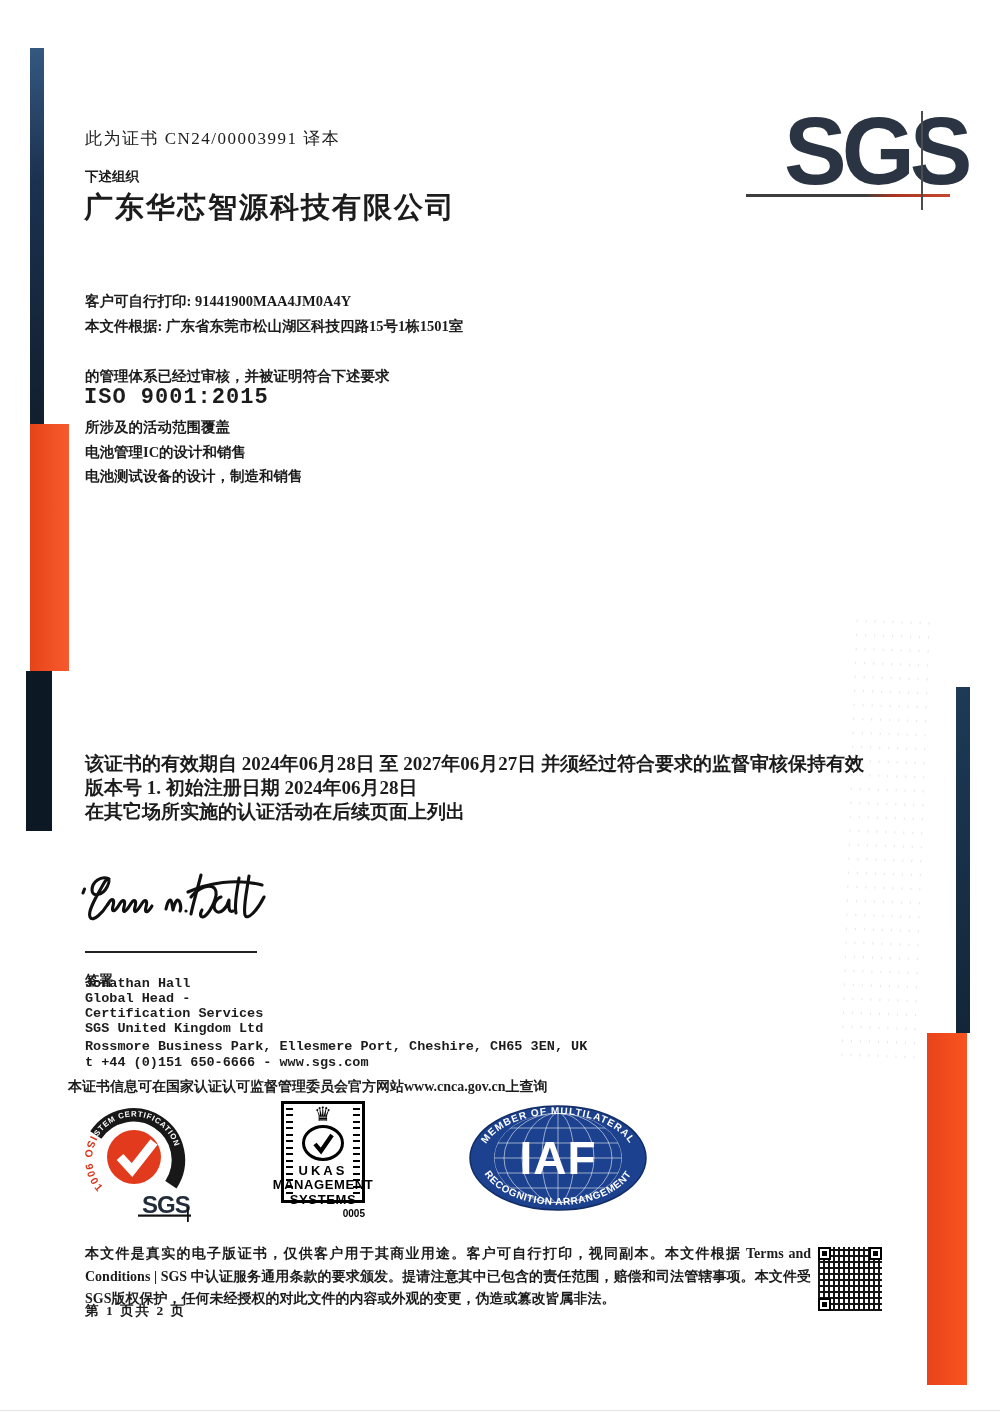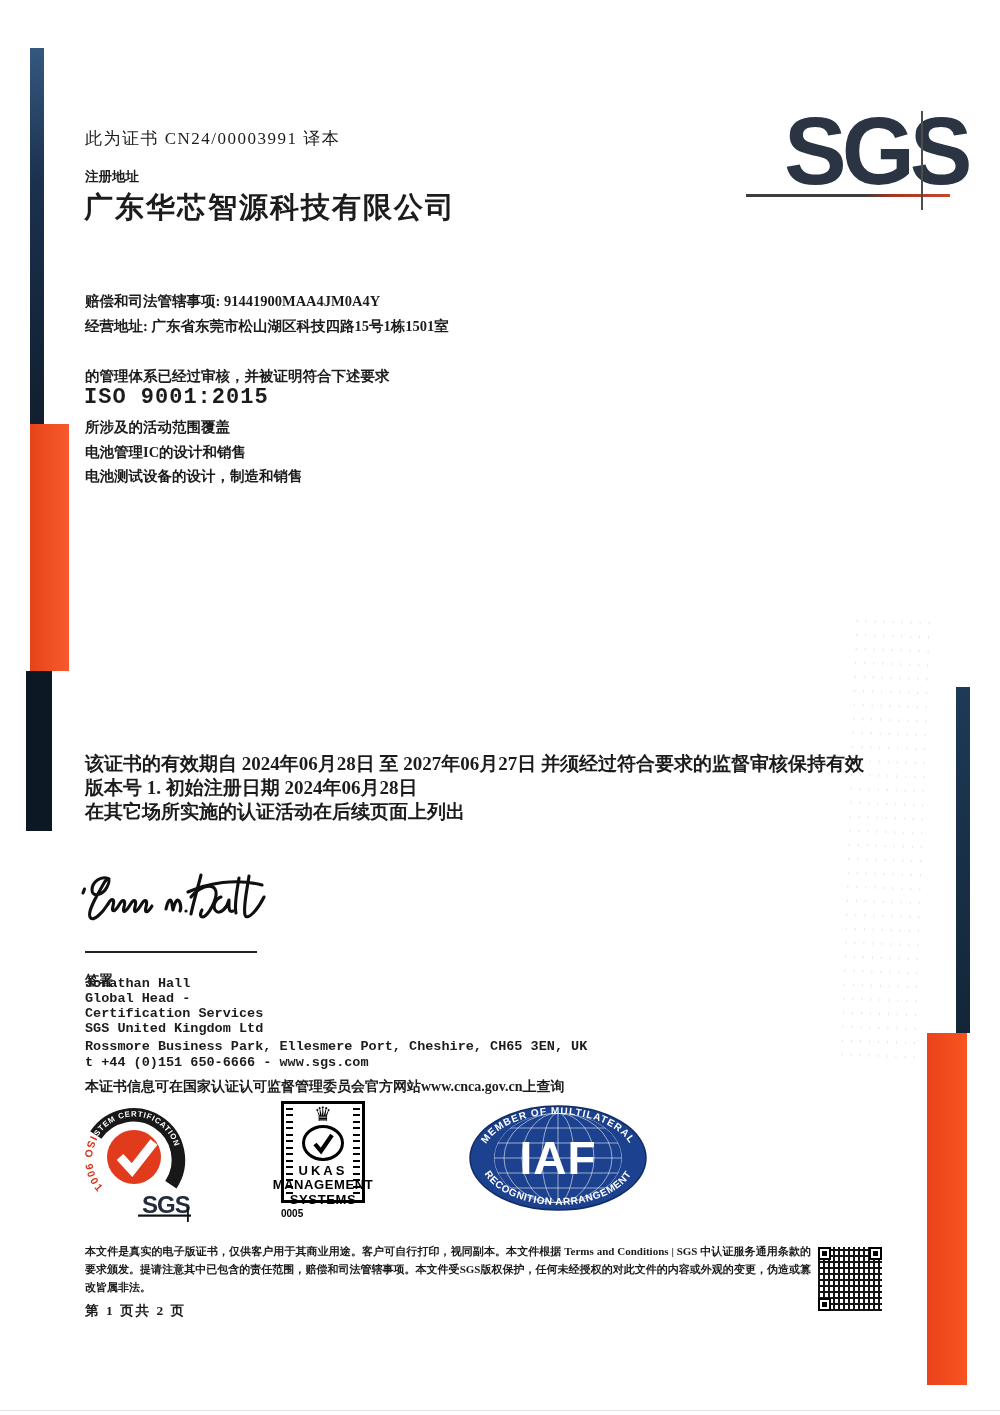--- a/index.html
+++ b/index.html
@@ -26,22 +26,22 @@
 
   
   #certLine{left:85px;top:128px;font-size:17px;letter-spacing:1.5px;font-weight:500;}
   #orgLabel{left:85px;top:169px;font-size:13.5px;font-weight:600;}
   #companyName{left:84px;top:189px;font-size:29px;font-weight:700;letter-spacing:2px;}
   .infoLine{left:85px;font-size:14.5px;font-weight:600;}
   #standard{left:84px;top:384px;font-size:22px;font-weight:700;letter-spacing:1px;}
   #scopeLabel{left:85px;top:418px;font-size:14.5px;font-weight:600;text-align:center;}
   .scopeLine{left:85px;font-size:14.5px;font-weight:600;}
   .validLine{left:85px;font-size:19px;font-weight:600;}
-  #cncaLine{left:85px;top:1078px;font-size:14px;font-weight:700;}
-  #footerText{left:85px;top:1243px;width:726px;font-size:11px;font-weight:600;line-height:1.62;
+  #cncaLine{left:68px;top:1078px;font-size:14px;font-weight:700;}
+  #footerText{left:85px;top:1243px;width:726px;font-size:14px;font-weight:600;line-height:1.62;
               white-space:normal;text-align:justify;}
   #pageNumber{left:85px;top:1303px;font-size:13.5px;font-weight:600;letter-spacing:2px;}
 
   
   .sig-svg{position:absolute;left:78px;top:866px;}
   .sig-line{position:absolute;left:85px;top:951px;width:172px;height:2px;background:#222;}
   #signLabel{left:85px;top:956px;font-size:14px;font-weight:600;margin-top:16px;}
   .signer{left:85px;font-size:13.5px;font-weight:700;}
 
   
@@ -52,21 +52,21 @@
   .ukas-box{position:relative;width:84px;height:102px;border:3px solid #000;background:#fff;box-sizing:border-box;
             display:flex;flex-direction:column;align-items:center;}
   .ukas-ticks{position:absolute;top:4px;bottom:4px;width:7px;
               background:repeating-linear-gradient(180deg,#000 0 1.8px,transparent 1.8px 6.5px);}
   .ukas-ticks.l{left:2px;} .ukas-ticks.r{right:2px;}
   .ukas-crown{font-size:20px;line-height:1;margin-top:0px;color:#000;}
   .ukas-circle{width:36px;height:36px;border:3.2px solid #000;border-radius:50%;margin-top:1px;
                display:flex;align-items:center;justify-content:center;}
   .ukas-name{font-size:13px;font-weight:800;letter-spacing:3px;margin-top:2px;color:#000;}
   .ukas-sub{font-size:13px;font-weight:700;letter-spacing:.6px;color:#000;line-height:1.15;}
-  .ukas-num{width:84px;text-align:left;font-size:10px;font-weight:700;margin-top:5px;color:#000;}
+  .ukas-num{width:84px;text-align:right;font-size:10px;font-weight:700;margin-top:5px;color:#000;}
 
   
   .iaf{position:absolute;left:468px;top:1104px;}
 
   
   .qr{position:absolute;left:818px;top:1247px;width:64px;height:64px;background-color:#fff;
       background-image:
         repeating-linear-gradient(0deg,#151515 0 2px,transparent 2px 6px),
         repeating-linear-gradient(90deg,#151515 0 2px,transparent 2px 5px);}
   .qf{position:absolute;width:13px;height:13px;border:2.6px solid #000;background:#fff;box-sizing:border-box;}
@@ -89,25 +89,25 @@
   <div class="bar br1"></div>
   <div class="bar br2"></div>
   <div class="noise"></div>
   <div class="scan-edge"></div>
 
   <div class="sgs-word sans">SGS</div>
   <div class="sgs-hline"></div>
   <div class="sgs-vline"></div>
 
   <div class="t" id="certLine">此为证书 CN24/00003991 译本</div>
-  <div class="t" id="orgLabel">注册地址</div>
+  <div class="t" id="orgLabel">下述组织</div>
   <div class="t" id="companyName">广东华芯智源科技有限公司</div>
 
-  <div class="t infoLine" style="top:292px">赔偿和司法管辖事项: 91441900MAA4JM0A4Y</div>
-  <div class="t infoLine" style="top:317px">经营地址: 广东省东莞市松山湖区科技四路15号1栋1501室</div>
+  <div class="t infoLine" style="top:292px">客户可自行打印: 91441900MAA4JM0A4Y</div>
+  <div class="t infoLine" style="top:317px">本文件根据: 广东省东莞市松山湖区科技四路15号1栋1501室</div>
   <div class="t infoLine" style="top:367px">的管理体系已经过审核，并被证明符合下述要求</div>
   <div class="t mono" id="standard">ISO 9001:2015</div>
 
   <div class="t" id="scopeLabel">所涉及的活动范围覆盖</div>
   <div class="t scopeLine" style="top:443px">电池管理IC的设计和销售</div>
   <div class="t scopeLine" style="top:467px">电池测试设备的设计，制造和销售</div>
 
   <div class="t validLine" style="top:752px">该证书的有效期自 2024年06月28日 至 2027年06月27日 并须经过符合要求的监督审核保持有效</div>
   <div class="t validLine" style="top:776px">版本号 1. 初始注册日期 2024年06月28日</div>
   <div class="t validLine" style="top:800px">在其它场所实施的认证活动在后续页面上列出</div>

